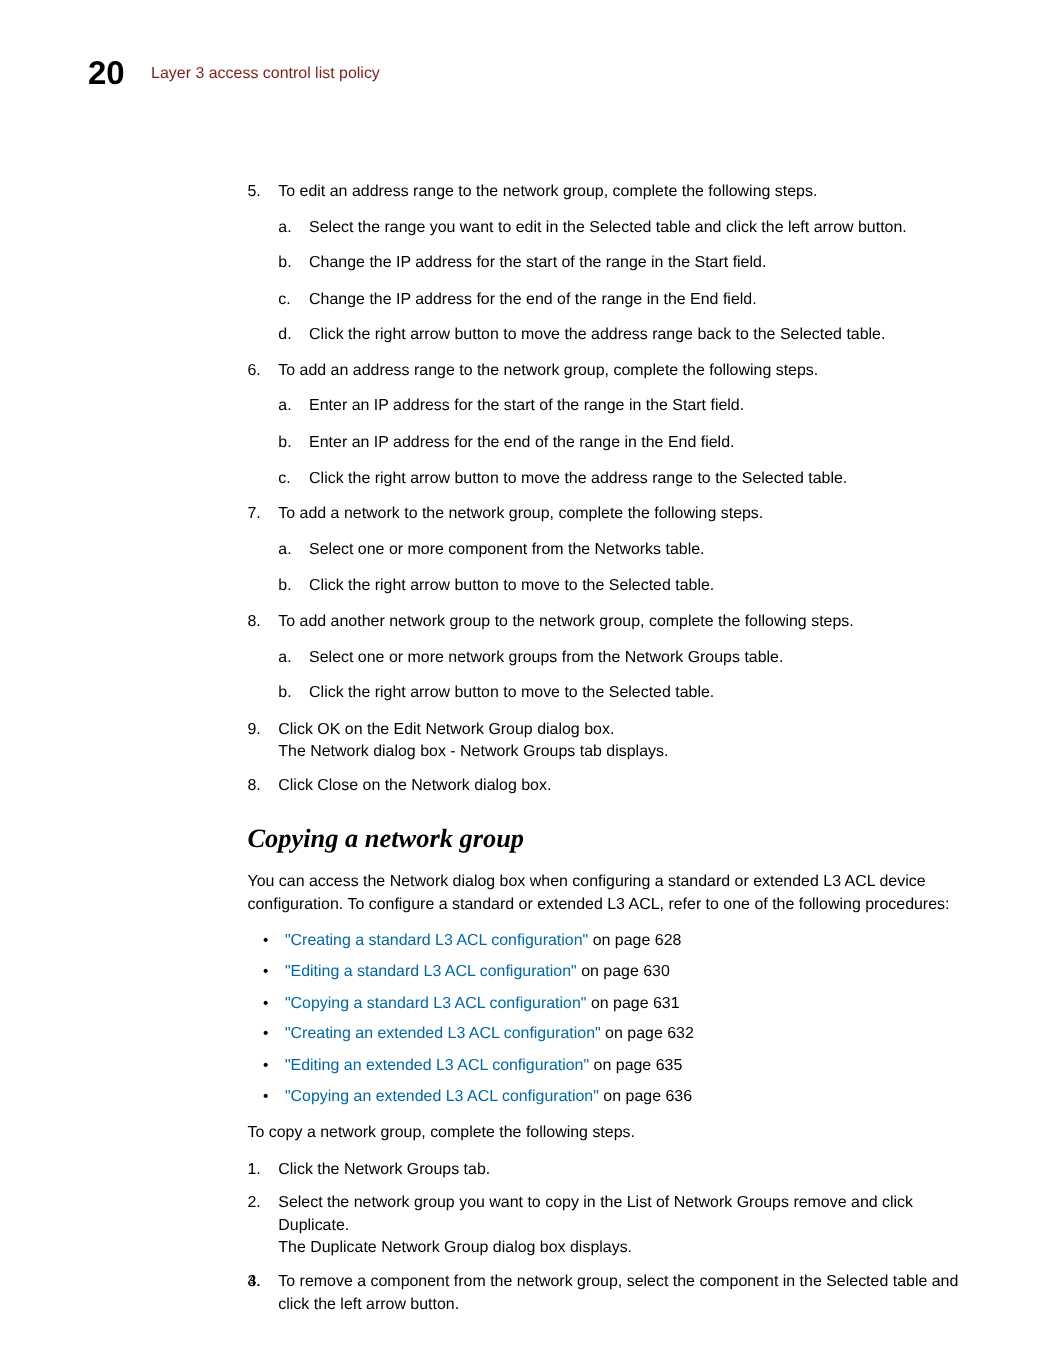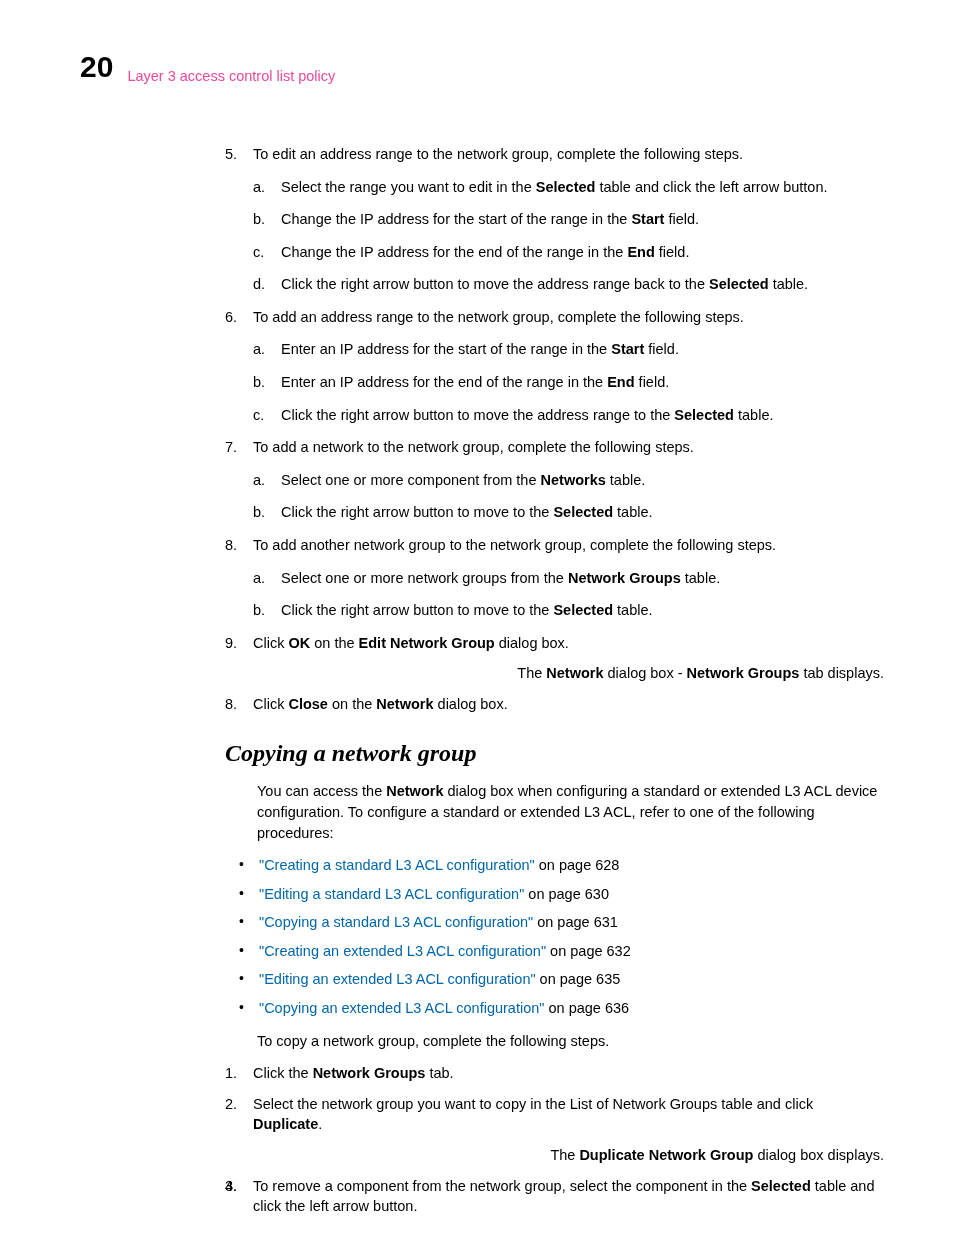--- a/index.html
+++ b/index.html
@@ -9,33 +9,33 @@
     font-family: Arial, Helvetica, sans-serif;
     font-size: 14.5px;
     color: #000;
     width: 954px;
   }
   .page {
     padding: 50px 70px 60px 80px;
   }
   .header-row {
     display: flex;
-    align-items: flex-end;
-    gap: 14px;
-    margin-bottom: 60px;
+    align-items: center;
+    gap: 24px;
+    margin-bottom: 80px;
   }
   .chap-num {
     font-family: "Arial Narrow", Arial, sans-serif;
     font-stretch: condensed;
     font-size: 30px;
     font-weight: 600;
   }
   .header-title {
     font-size: 14.5px;
-    color: #ec4899;
+    color: #7f1d1d;
   }
   .content {
     margin-left: 145px;
   }
   .ol-main {
     list-style: none;
     padding: 0;
     margin: 0;
   }
   .ol-main > li {
@@ -59,36 +59,33 @@
     padding-left: 28px;
     margin-bottom: 12px;
     line-height: 1.42;
   }
   .ol-sub > li > .lett {
     position: absolute;
     left: 0;
     top: 0;
   }
   .follow {
-    margin-top: 10px;
-    text-align: right;
   }
-  .b { font-weight: 700; }
+  .b { font-weight: 400; }
   .section-h {
     font-family: Georgia, 'Times New Roman', serif;
     font-style: italic;
     font-weight: 700;
     font-size: 24px;
     margin-top: 26px;
     margin-bottom: 14px;
   }
   .para {
     line-height: 1.42;
     margin-bottom: 12px;
-    margin-left: 32px;
   }
   .bullets {
     list-style: none;
     padding: 0;
     margin: 0 0 12px 0;
   }
   .bullets > li {
     position: relative;
     padding-left: 34px;
     margin-bottom: 8px;
@@ -149,19 +146,19 @@
         <li><span class="link">"Copying a standard L3 ACL configuration"</span><span> on page 631</span></li>
         <li><span class="link">"Creating an extended L3 ACL configuration"</span><span> on page 632</span></li>
         <li><span class="link">"Editing an extended L3 ACL configuration"</span><span> on page 635</span></li>
         <li><span class="link">"Copying an extended L3 ACL configuration"</span><span> on page 636</span></li>
       </ul>
 
     <div class="para">To copy a network group, complete the following steps.</div>
 
     <ol class="ol-main" id="section-steps">
         <li><span class="num">1.</span><span><span>Click the </span><span class="b">Network Groups</span><span> tab.</span></span></li>
-        <li><span class="num">2.</span><span><span>Select the network group you want to copy in the List of Network Groups table and click </span><span class="b">Duplicate</span><span>.</span></span><div class="follow"><span>The </span><span class="b">Duplicate Network Group</span><span> dialog box displays.</span></div></li>
+        <li><span class="num">2.</span><span><span>Select the network group you want to copy in the List of Network Groups remove and click </span><span class="b">Duplicate</span><span>.</span></span><div class="follow"><span>The </span><span class="b">Duplicate Network Group</span><span> dialog box displays.</span></div></li>
         <li><span class="num">3.</span></li>
         <li><span class="num">4.</span><span><span>To remove a component from the network group, select the component in the </span><span class="b">Selected</span><span> table and click the left arrow button.</span></span></li>
       </ol>
 
   </div>
 </div>
 
 </body></html>

